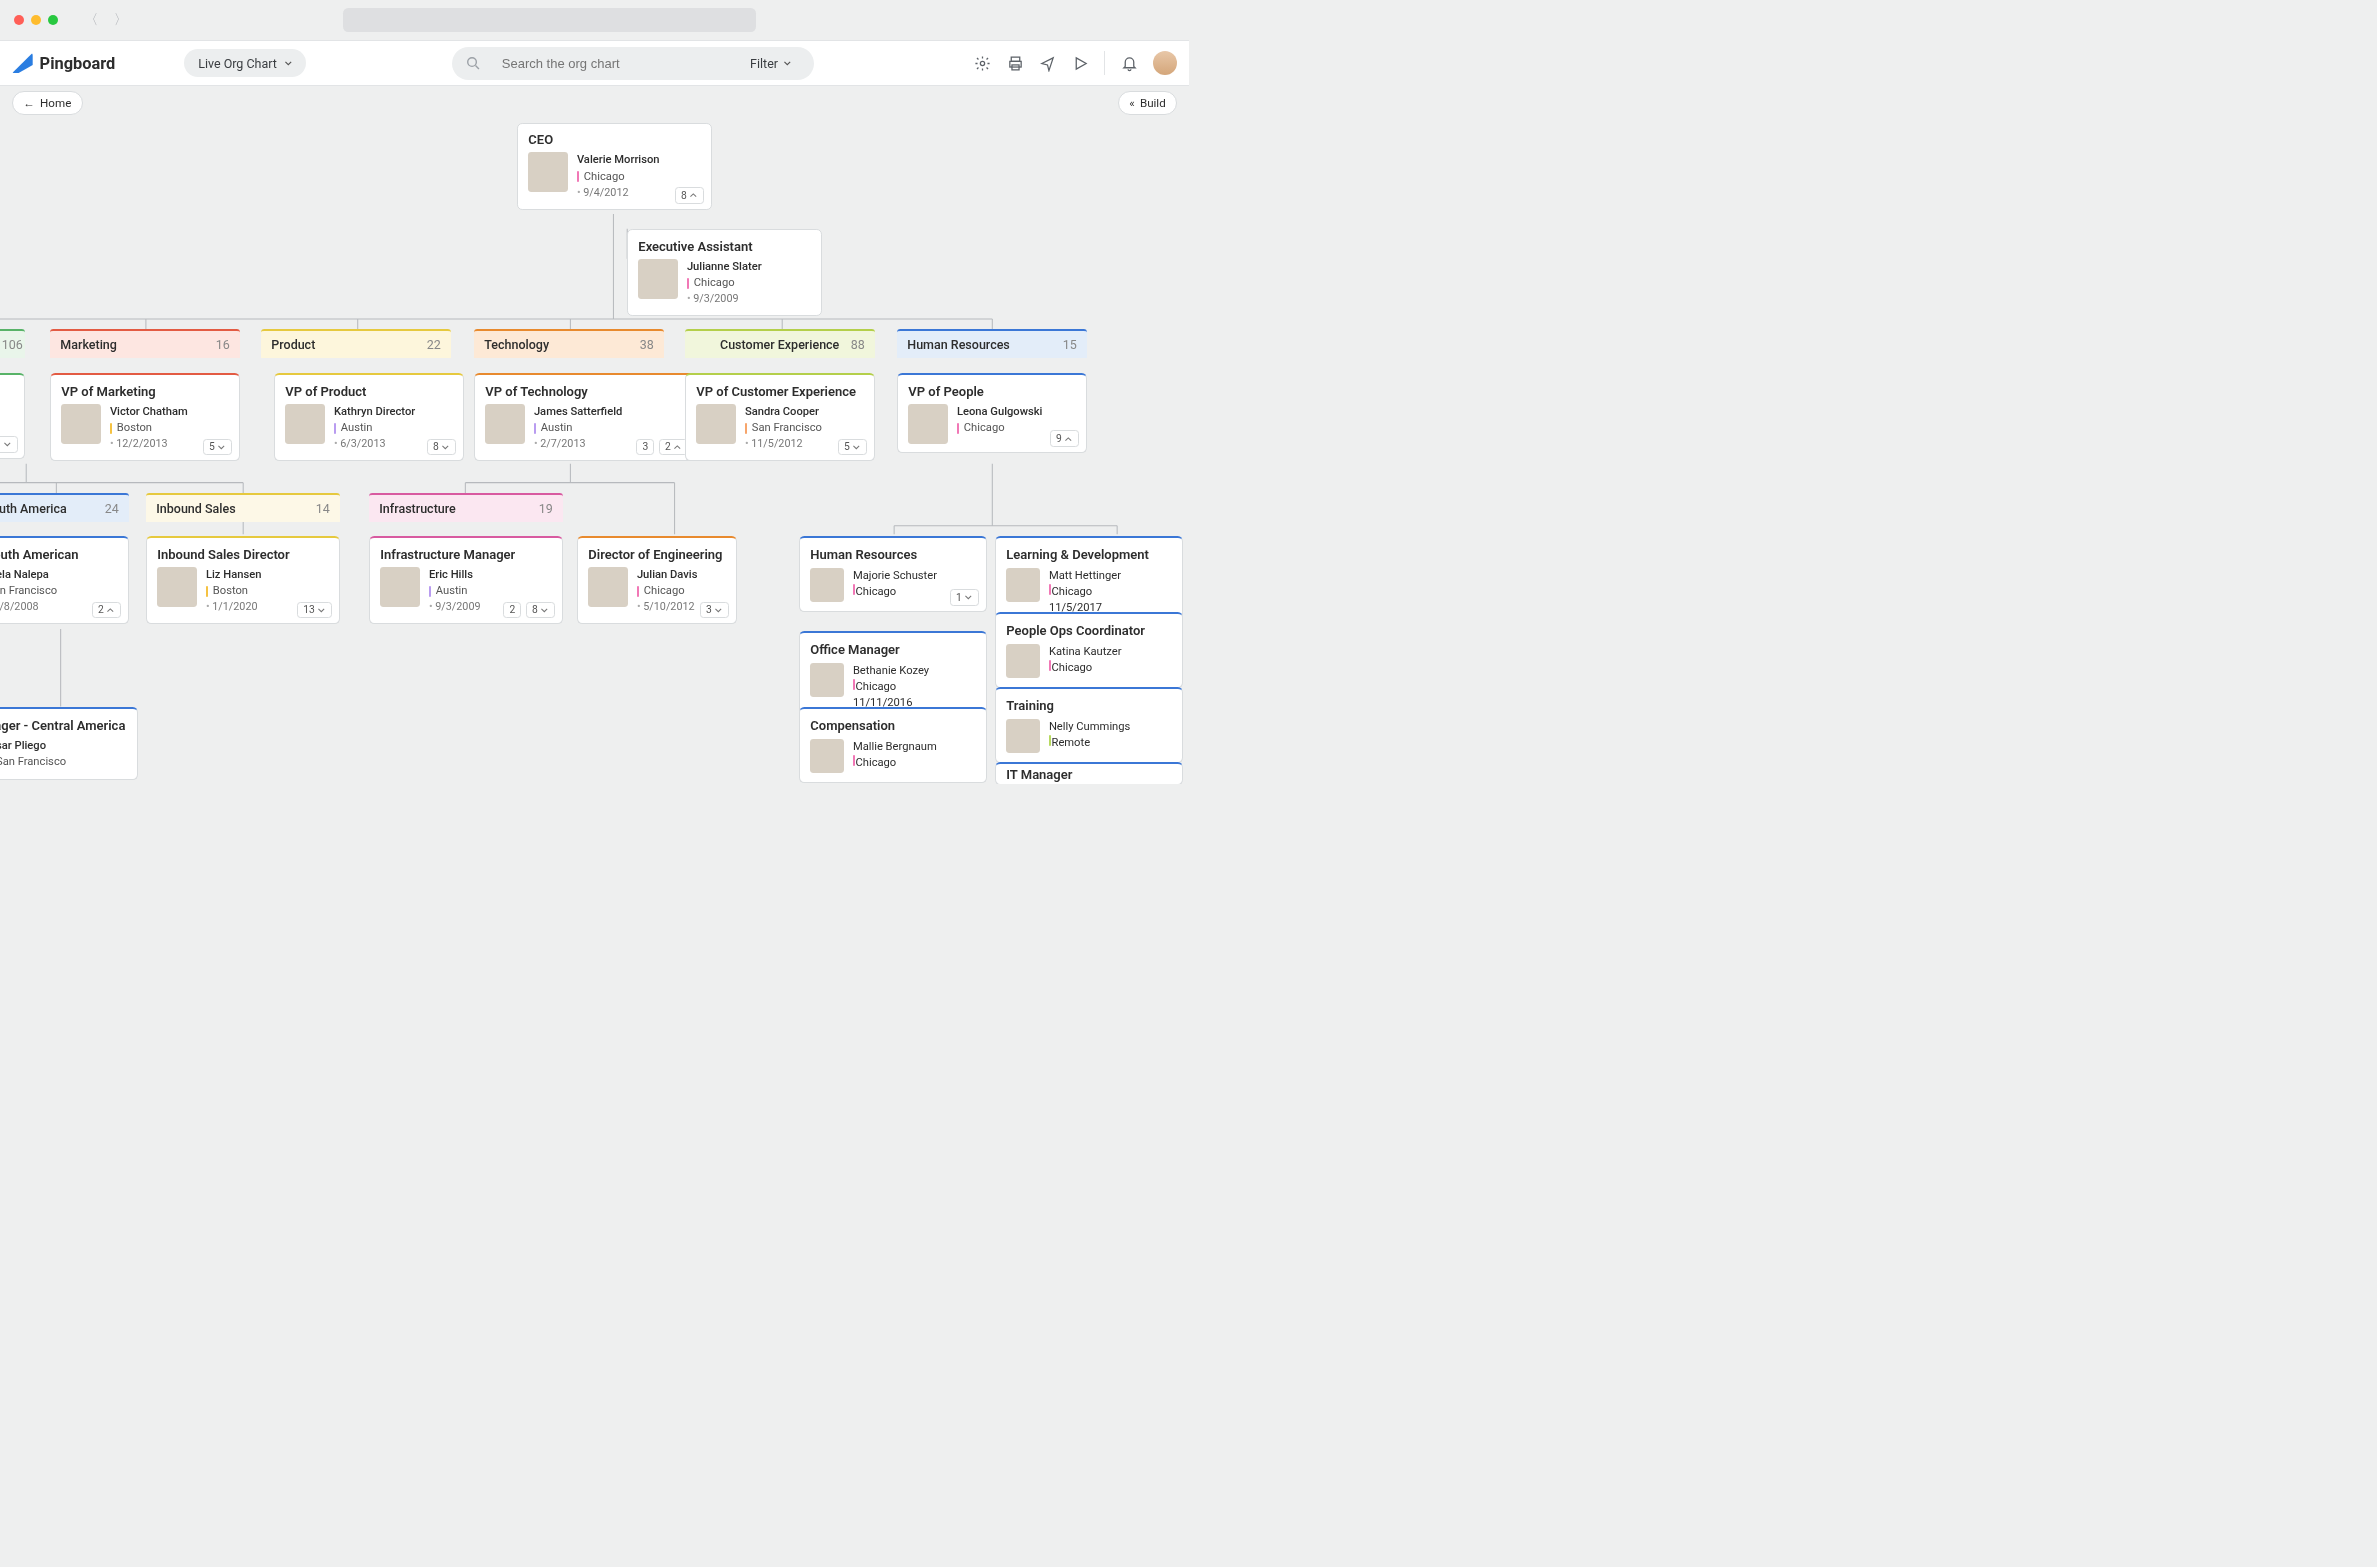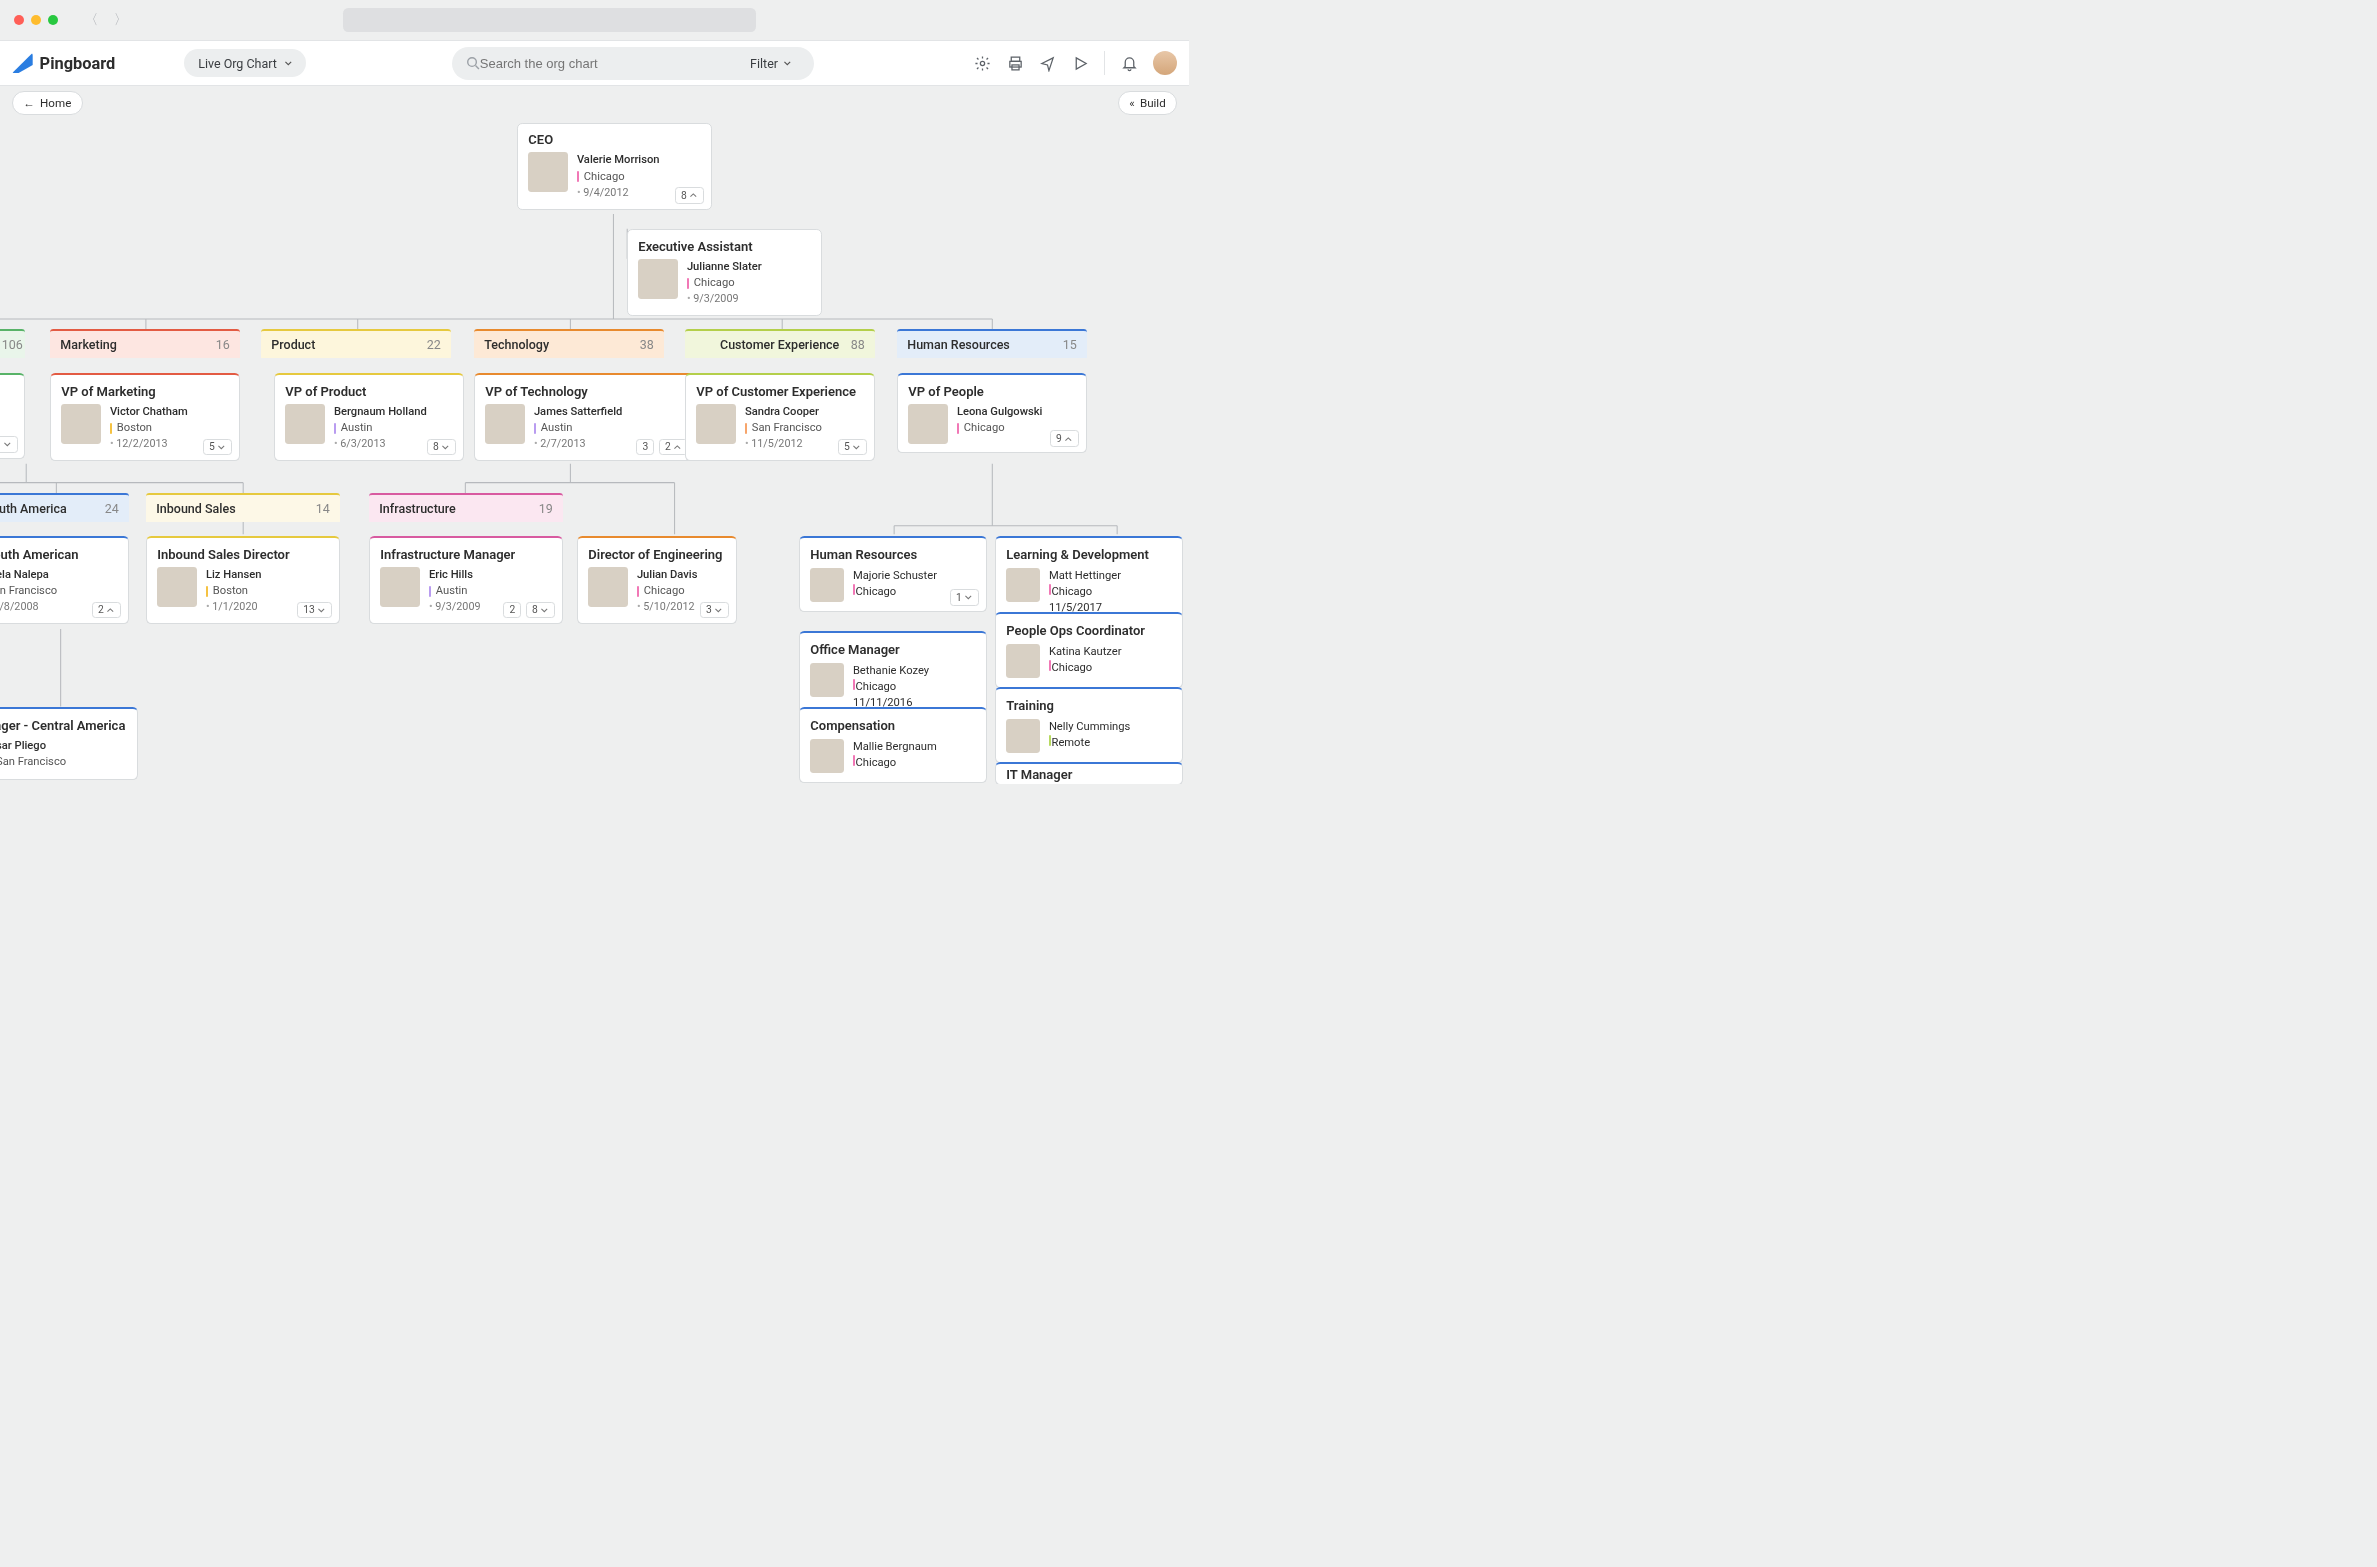--- a/index.html
+++ b/index.html
@@ -11,21 +11,21 @@
   .tred { background: #ff5f57; } .tyellow { background: #febc2e; } .tgreen { background: #28c840; }
   .navarrows { display: flex; gap: 15.5px; margin-left: 26px; color: #b0b3b8; }
   .addrbar { flex: 0 0 413px; height: 24px; background: #dedfe1; border-radius: 5.2px; margin-left: 215px; }
 
   .toolbar { height: 45px; background: #fff; border-bottom: 0.9px solid #e2e4e6; display: flex; align-items: center; padding: 0 12px; }
   .logo { display: flex; align-items: center; gap: 6.9px; font-weight: 700; font-size: 16.4px; }
   .logo-mark { width: 20.7px; height: 20.7px; position: relative; }
   .logo-mark::before { content:""; position:absolute; inset:0; background:linear-gradient(135deg,#f5c242 40%,#2a7de1 40%); border-radius:2.6px; clip-path: polygon(0 100%, 100% 0, 100% 60%, 30% 100%); }
   .pill { background:#eceeef; border-radius:17px; padding:6.9px 13.8px; display:flex; align-items:center; gap:6.9px; font-size:12.5px; color:#3a3d41; margin-left:69px; }
   .searchwrap { margin-left:146px; background:#eceeef; border-radius:17px; display:flex; align-items:center; padding:0 13.8px; height:33px; width:362px; }
-  .searchwrap input { border:none; background:transparent; flex:1; font-size:13px; color:#737373; outline:none; }
+  .searchwrap input { border:none; background:transparent; flex:1; font-size:13px; color:#737373; outline:none;margin-left:22px; }
   .filter { margin-left:auto; margin-right:8.6px; display:flex; align-items:center; gap:5.2px; font-size:12.5px; color:#3a3d41; }
   .toolicons { margin-left:auto; display:flex; align-items:center; gap:15.5px; color:#5d6268; }
   .toolicons svg { width:17px; height:17px; }
   .divider { width:0.9px; height:24px; background:#e2e4e6; }
   .avatar-img { width:24px; height:24px; border-radius:50%; background:linear-gradient(#e8c7a8,#d4a67a); }
 
   .subbar { height:34px; display:flex; align-items:center; padding:0 12px; }
   .chip { background:#fff; border:0.9px solid #d9dcde; border-radius:13.8px; padding:4.3px 10.3px; font-size:11.6px; display:flex; align-items:center; gap:5.2px; }
   .chip.right { margin-left:auto; }
 
@@ -261,21 +261,21 @@
             </svg>
           </div>
         </div>
     </div>
 
     <div class="card" style="left:274px; top:252px; width:190px; border-top:2.6px solid #e6c93e;">
       <div class="title">VP of Product</div>
       <div class="row">
           <div class="photo"></div>
           <div class="meta">
-        <div class="name">Bergnaum Holland</div>
+        <div class="name">Kathryn Director</div>
         <div class="loc">
               <span class="locbar" style="background:#b99cf0"></span>
               <span>Austin</span>
             </div>
         <div class="date">6/3/2013</div>
           </div>
         </div>
       <div class="countpill">
           <div class="cp">
             <span>8</span> 

